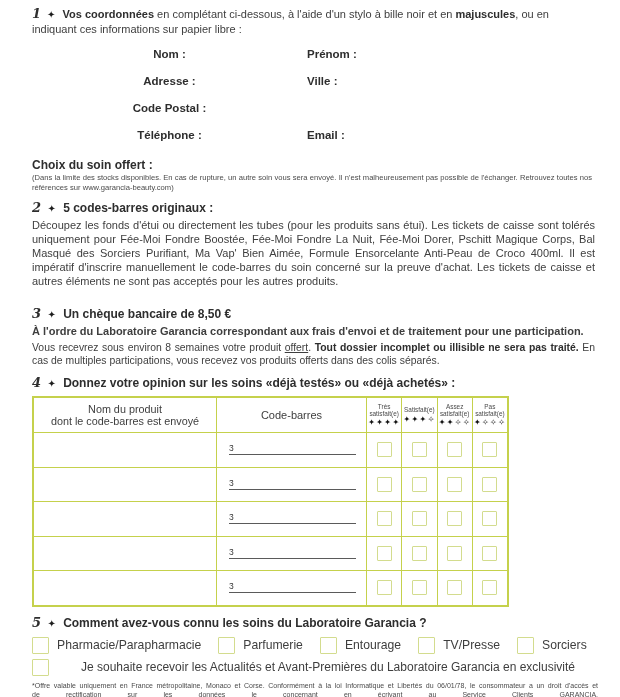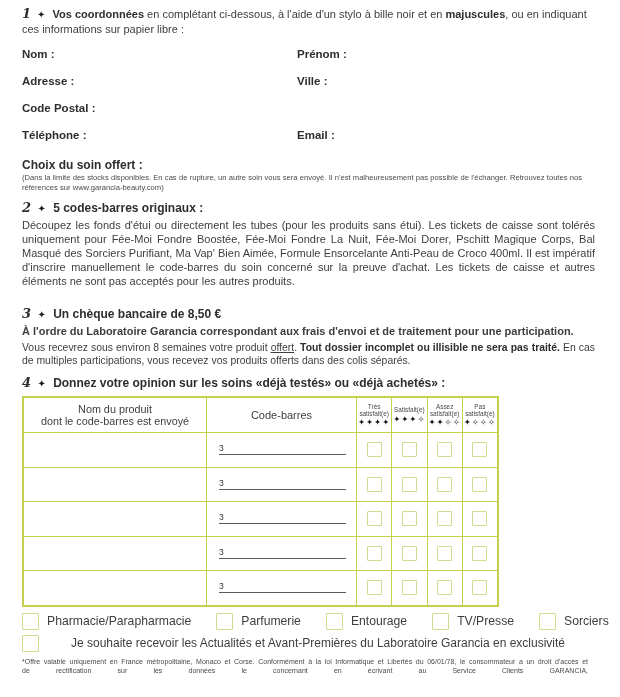--- a/index.html
+++ b/index.html
@@ -8,33 +8,33 @@
     --grid:#c5d14c;
     --box:#d3dc8e;
     --line:#5a5a5a;
   }
   *{margin:0;padding:0;box-sizing:border-box;}
   html,body{background:#ffffff;}
   .page{
     width:620px;height:697px;overflow:hidden;
     background:#ffffff;color:var(--ink);
     font-family:"Liberation Sans","DejaVu Sans",sans-serif;
-    padding:7px 25px 2px 22px;
+    padding:7px 25px 2px 32px;
     position:relative;
   }
   .sec-num{
     font-family:"DejaVu Serif",serif;font-style:italic;
     font-size:13px;font-weight:700;color:var(--ink-strong);
     margin-right:3px;
   }
   .star{font-size:10px;color:#1d1d1d;margin-right:4px;}
   b,.bold{font-weight:700;color:var(--ink-strong);}
   .intro{font-size:11px;line-height:14px;}
   
-  .fields{margin-top:12px;}
+  .fields{margin-top:12px;text-align:center;}
   .field-row{display:flex;height:27px;align-items:flex-start;}
   .field-cell{width:275px;font-size:11.5px;font-weight:700;color:var(--ink-strong);}
   .field-cell.right{width:auto;}
   
   .choix-title{font-size:12px;font-weight:700;color:var(--ink-strong);margin-top:2px;}
   .choix-note{font-size:7.6px;line-height:9.5px;color:#4a4a4a;text-align:justify;margin-top:1px;width:560px;}
   
   .sec-head{font-size:12px;font-weight:700;color:var(--ink-strong);margin-top:8px;line-height:15px;}
   .para{font-size:11px;line-height:14px;text-align:justify;margin-top:2px;}
   .para-sm{font-size:10.4px;line-height:13px;text-align:justify;margin-top:3px;}
@@ -53,21 +53,21 @@
   .head-product{font-size:10.8px;line-height:12.5px;}
   .head-barcode{font-size:11px;}
   .rating-label{font-size:6.4px;line-height:7.2px;color:#4a4a4a;max-width:52px;text-align:center;}
   .rating-diamonds{font-size:8.5px;letter-spacing:1px;color:#111;margin-top:1px;line-height:9px;}
   .t-data{height:34.5px;}
   .barcode-cell{justify-content:flex-start !important;padding:0 10px 0 12px;}
   .bc-line{display:flex;align-items:flex-end;width:100%;border-bottom:1px solid var(--line);padding-bottom:1px;}
   .bc-prefix{font-size:8.5px;line-height:9px;color:#333;}
   .cbox{width:15px;height:15px;border:1.6px solid var(--box);background:#fff;border-radius:1px;}
   
-  .options-row{display:flex;align-items:center;margin-top:6px;gap:8px;}
+  .options-row{display:flex;align-items:center;margin-top:6px;gap:0;}
   .opt{display:flex;align-items:center;margin-right:17px;}
   .opt:last-child{margin-right:0;}
   .cbox-lg{width:17px;height:17px;border:1.6px solid var(--box);background:#fff;border-radius:1px;flex:0 0 auto;margin-right:8px;}
   .opt-label{font-size:12.2px;color:var(--ink);white-space:nowrap;}
   .newsletter-row{display:flex;align-items:center;margin-top:5px;gap:24px;}
   .newsletter-label{font-size:12px;color:var(--ink);}
   
   .footer{
     margin-top:5px;width:566px;
     font-size:7px;line-height:9.3px;color:#4a4a4a;
@@ -254,20 +254,25 @@
         </div>
       <div class="t-cell">
           <span class="cbox"></span>
         </div>
       <div class="t-cell">
           <span class="cbox"></span>
         </div>
     </div>
   </div>
 
+  <div class="sec-head">
+    <span class="sec-num">5</span>
+    <span class="star">✦</span>
+    <span>Comment avez-vous connu les soins du Laboratoire Garancia ?</span>
+  </div>
 
   <div class="options-row">
     <span class="opt">
       <span class="cbox-lg"></span>
       <span class="opt-label">Pharmacie/Parapharmacie</span>
     </span>
     <span class="opt">
       <span class="cbox-lg"></span>
       <span class="opt-label">Parfumerie</span>
     </span>

